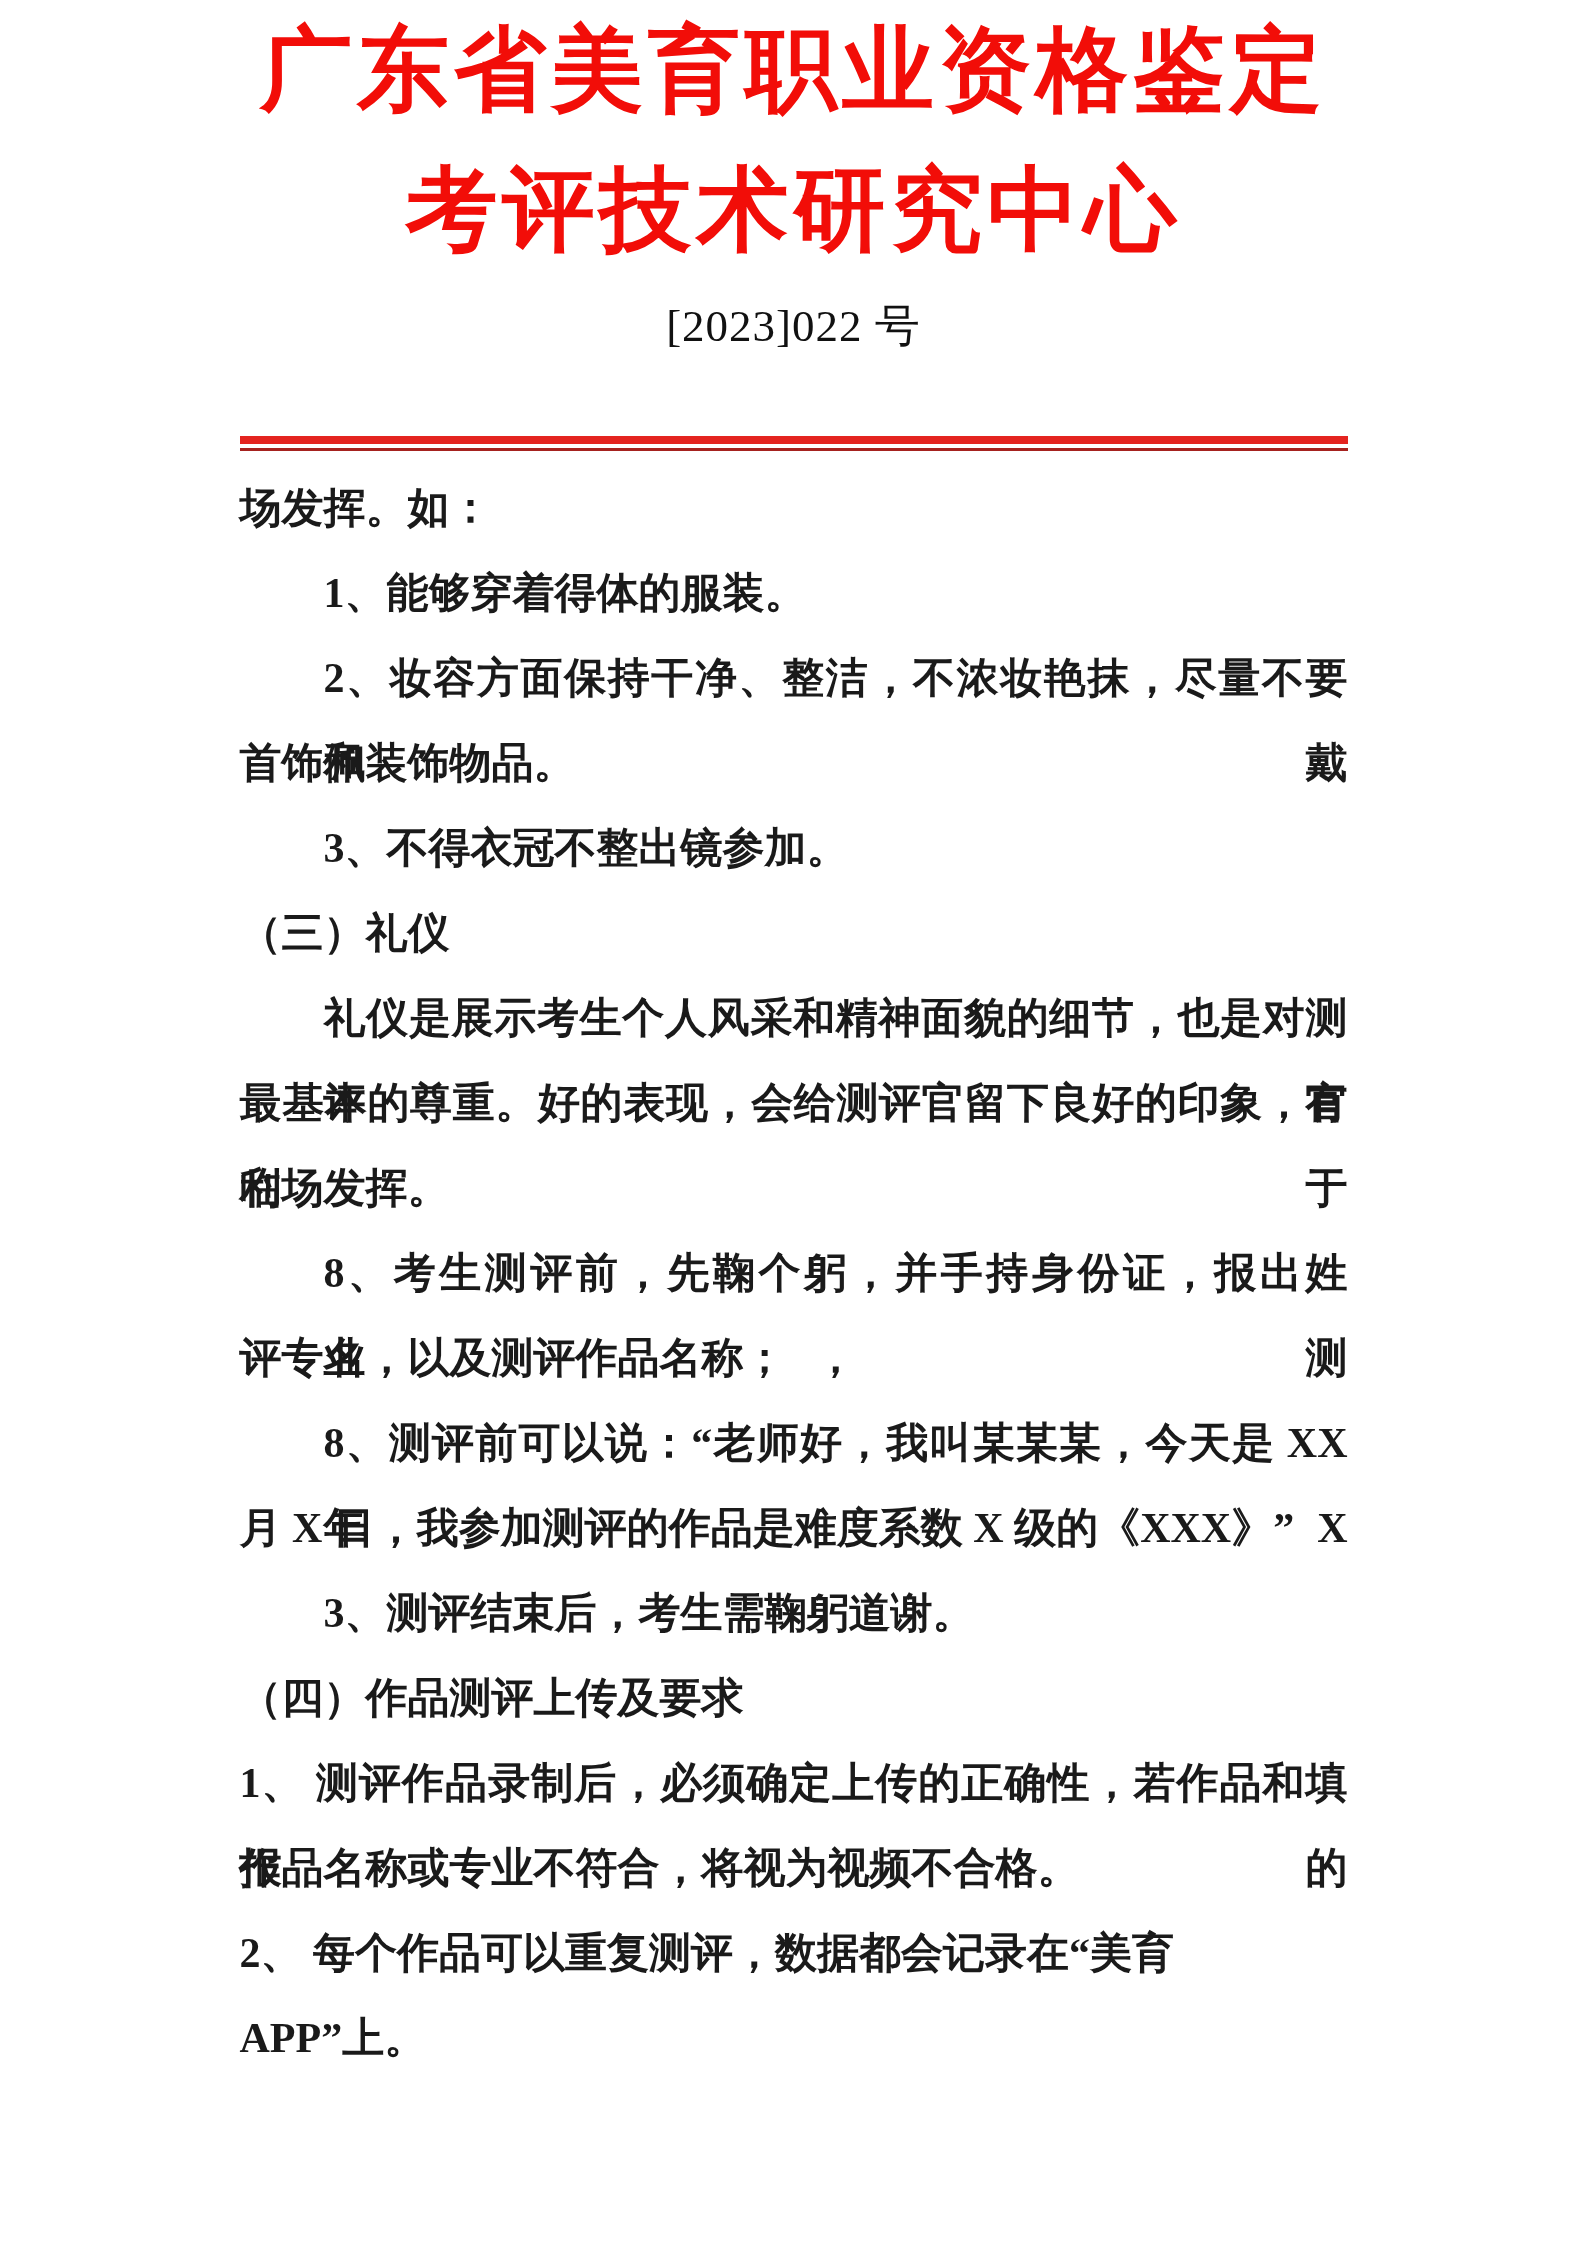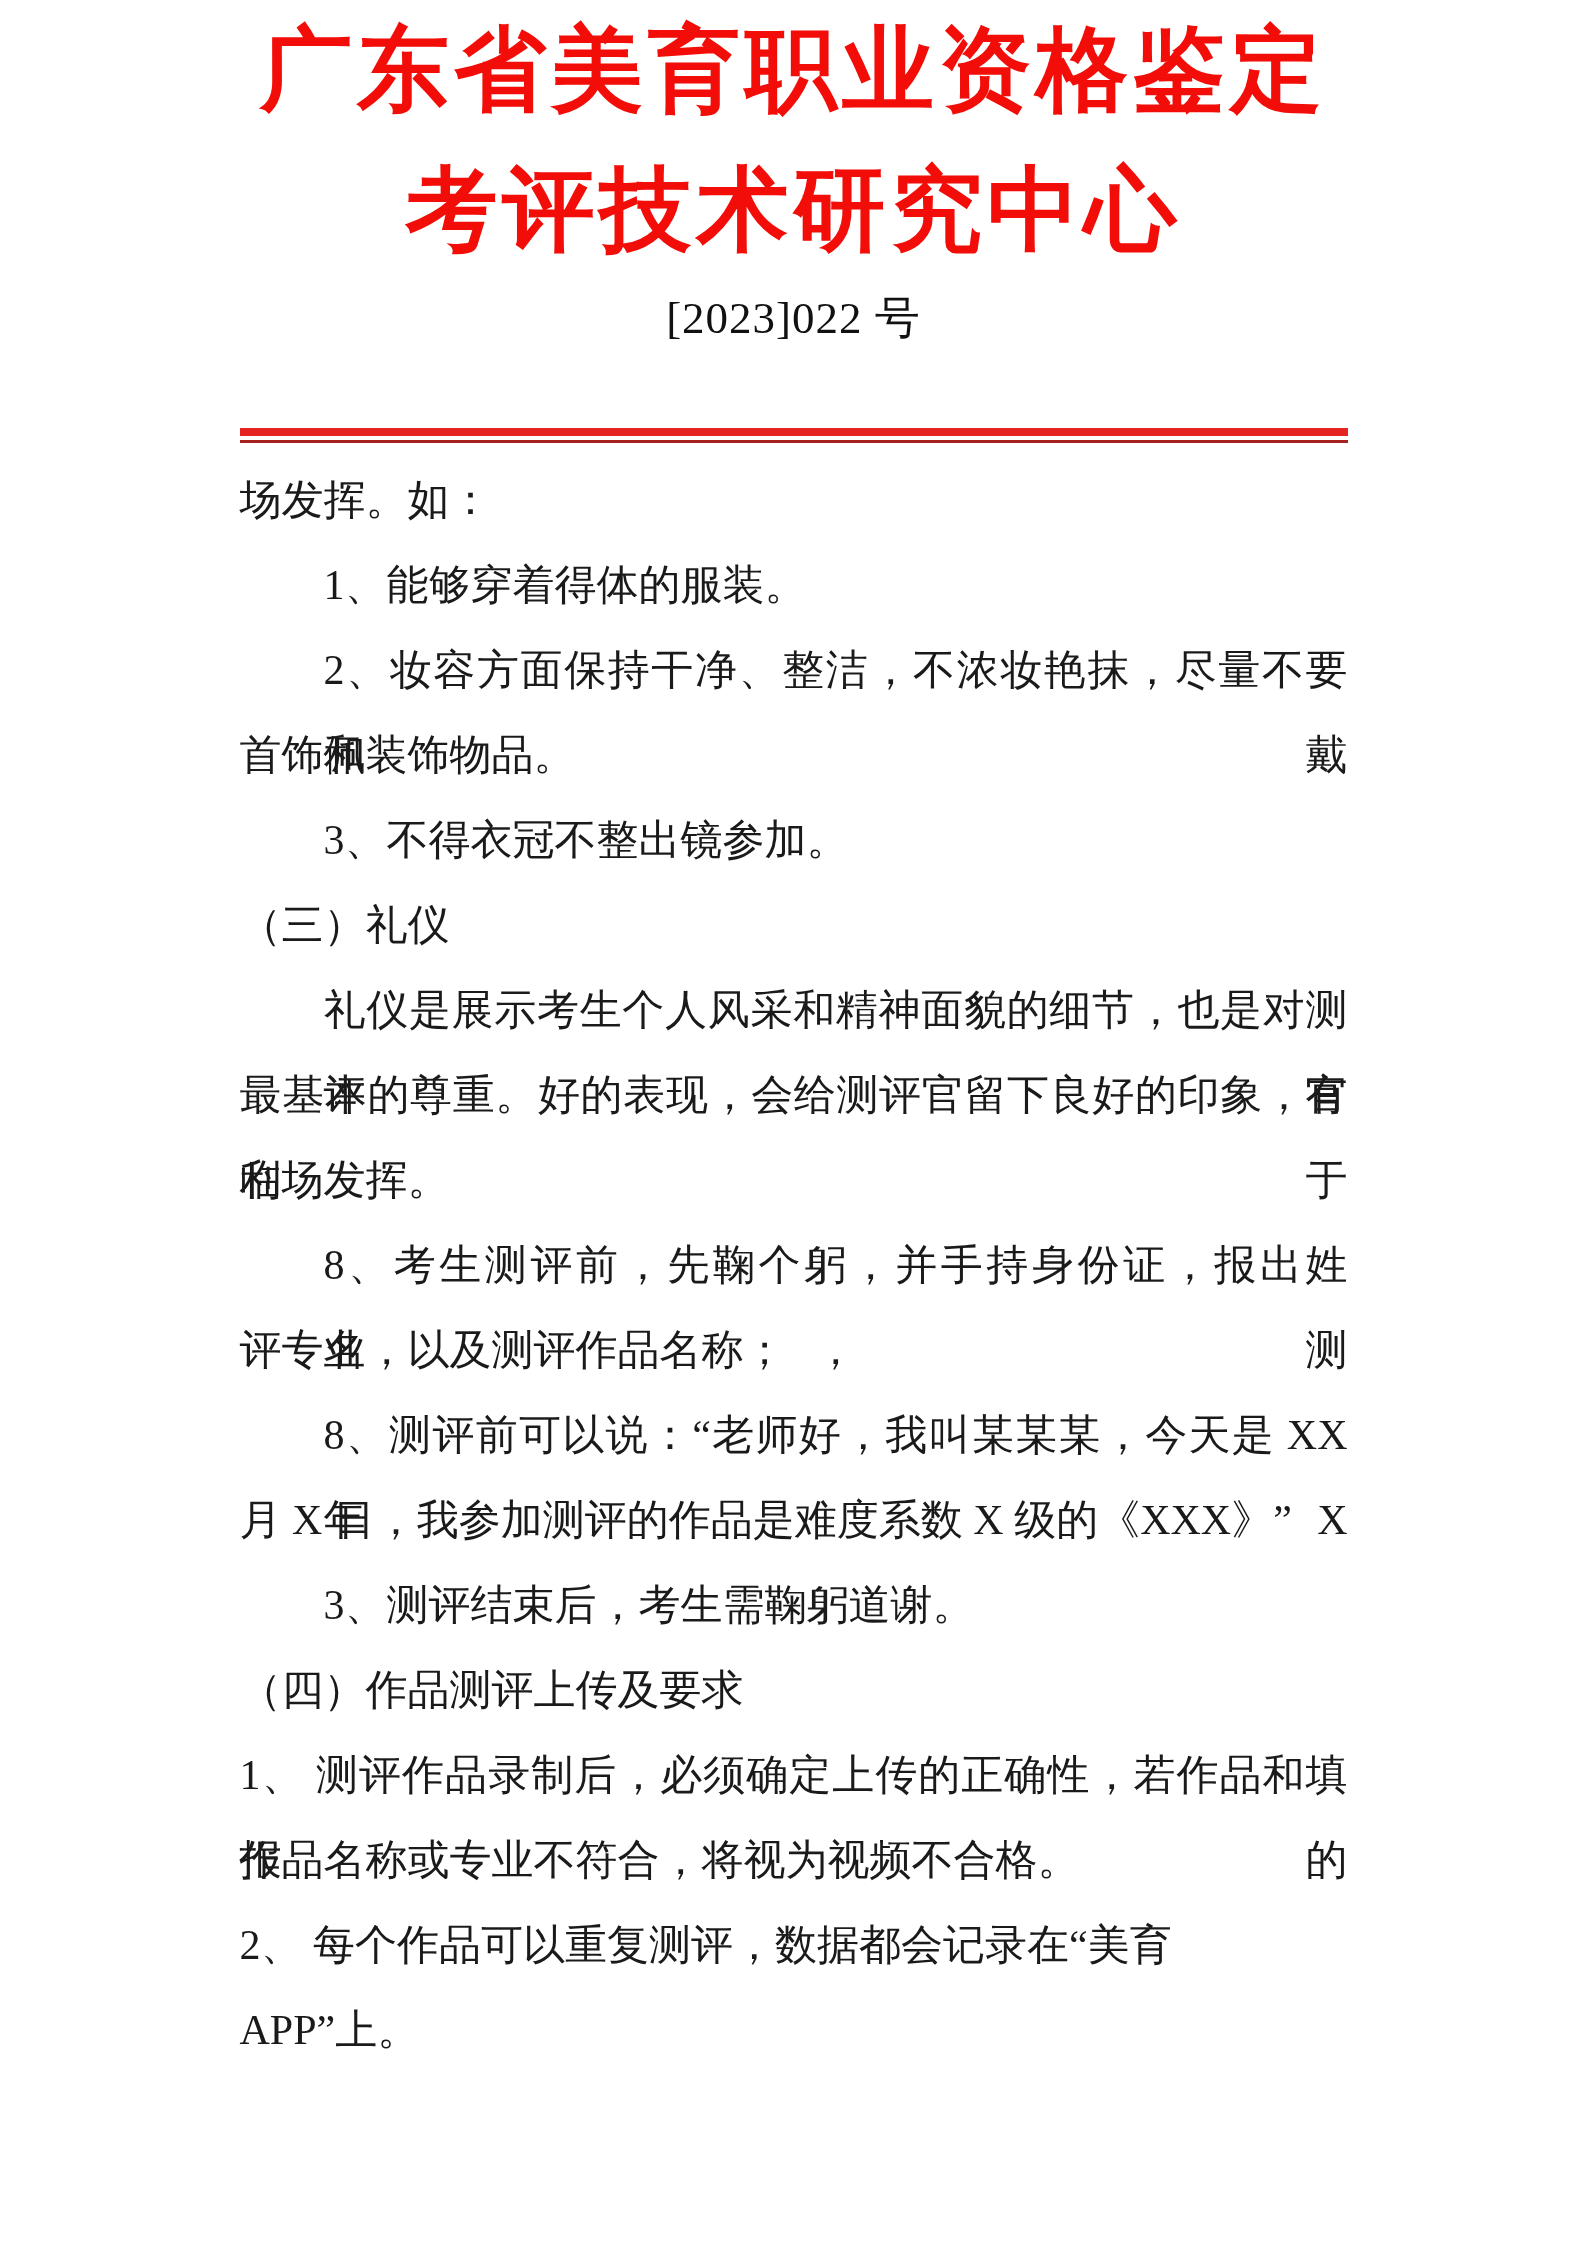--- a/index.html
+++ b/index.html
@@ -22,39 +22,40 @@
   .title {
     font-size: 92px;
     line-height: 140px;
     font-weight: bold;
     letter-spacing: 5px;
     margin: 0;
   }
   .doc-number {
     font-size: 45px;
     line-height: 60px;
-    margin-top: 8px;
+    margin-top: 16px;
     color: #111111;
     letter-spacing: 1px;
   }
   .rule-wrap {
     width: 1108px;
     margin: 80px auto 0 auto;
   }
   .rule-thick {
     height: 8px;
   }
   .rule-thin {
     height: 3px;
     margin-top: 4px;
   }
   .content {
     width: 1108px;
     margin: 15px auto 0 auto;
     font-size: 42px;
+    font-weight: bold;
   }
   .line {
     line-height: 85px;
     height: 85px;
     white-space: pre-wrap;
     text-align: left;
     overflow: visible;
   }
   .line.indent {
     padding-left: 84px;

